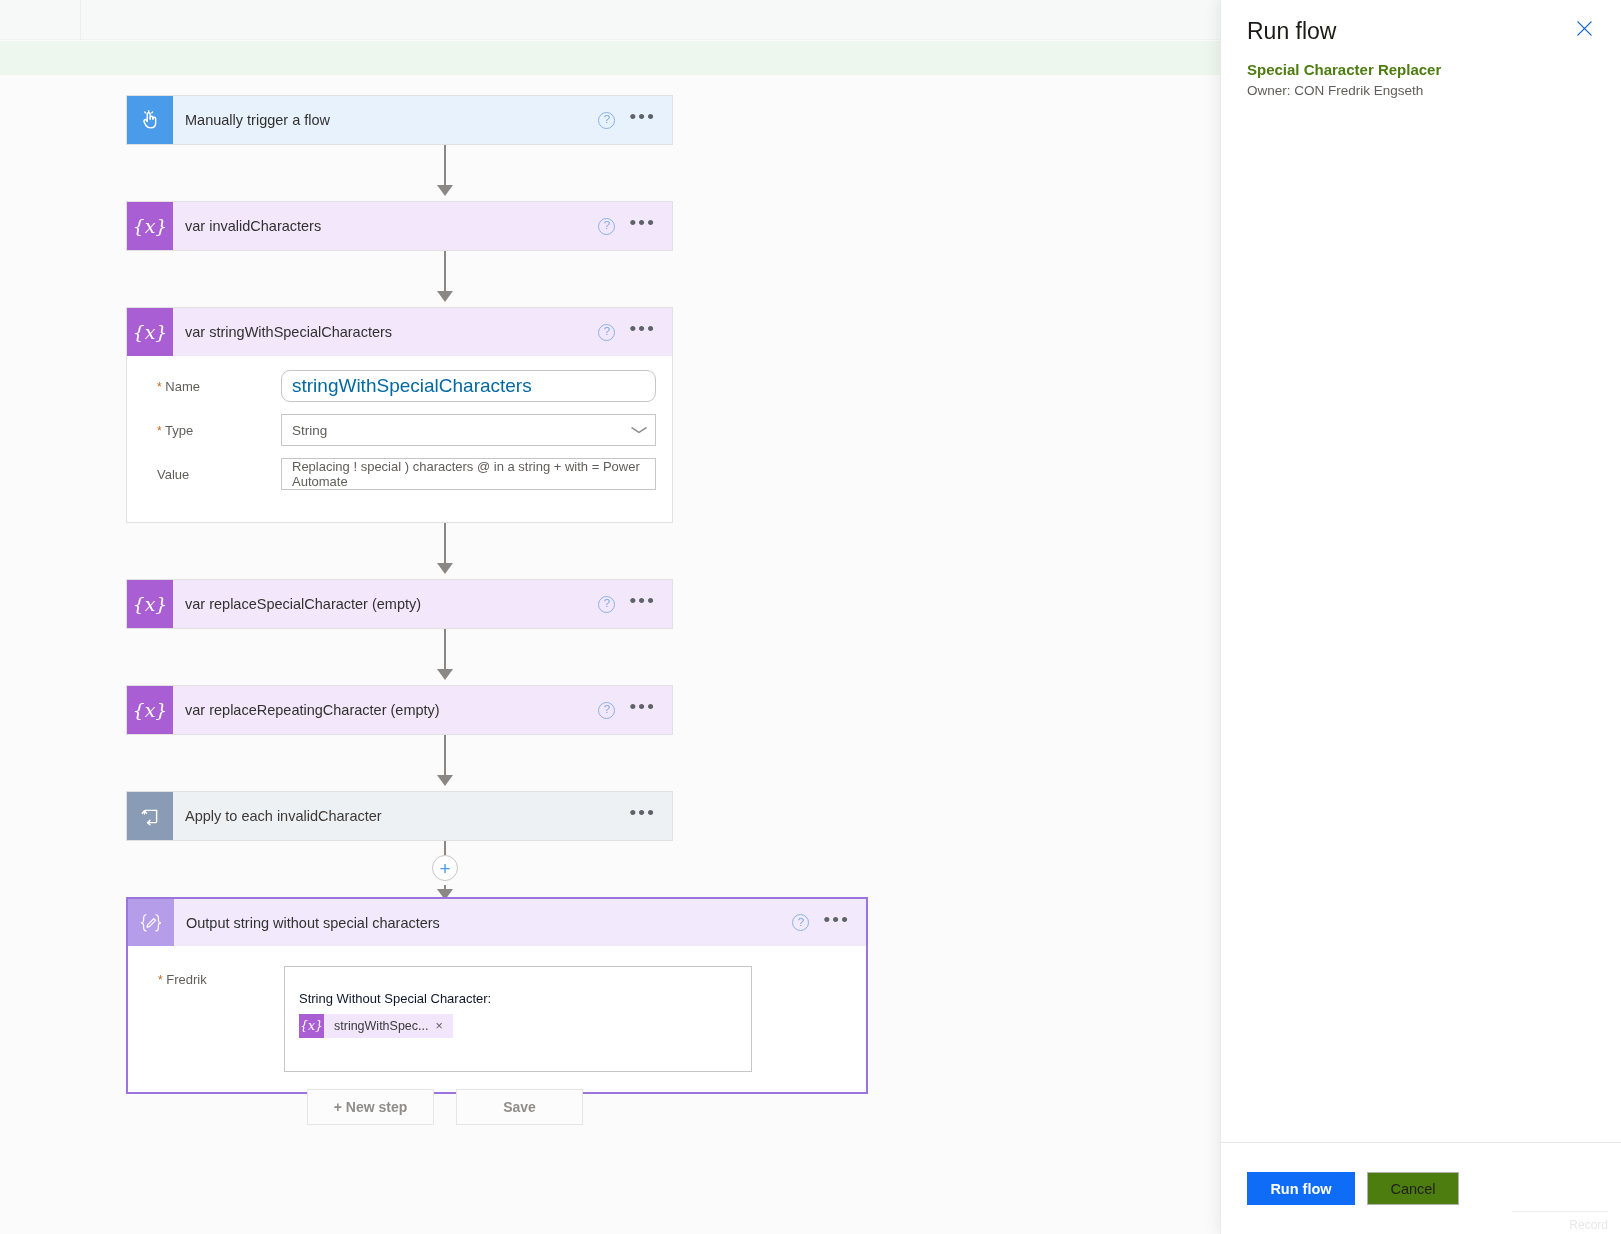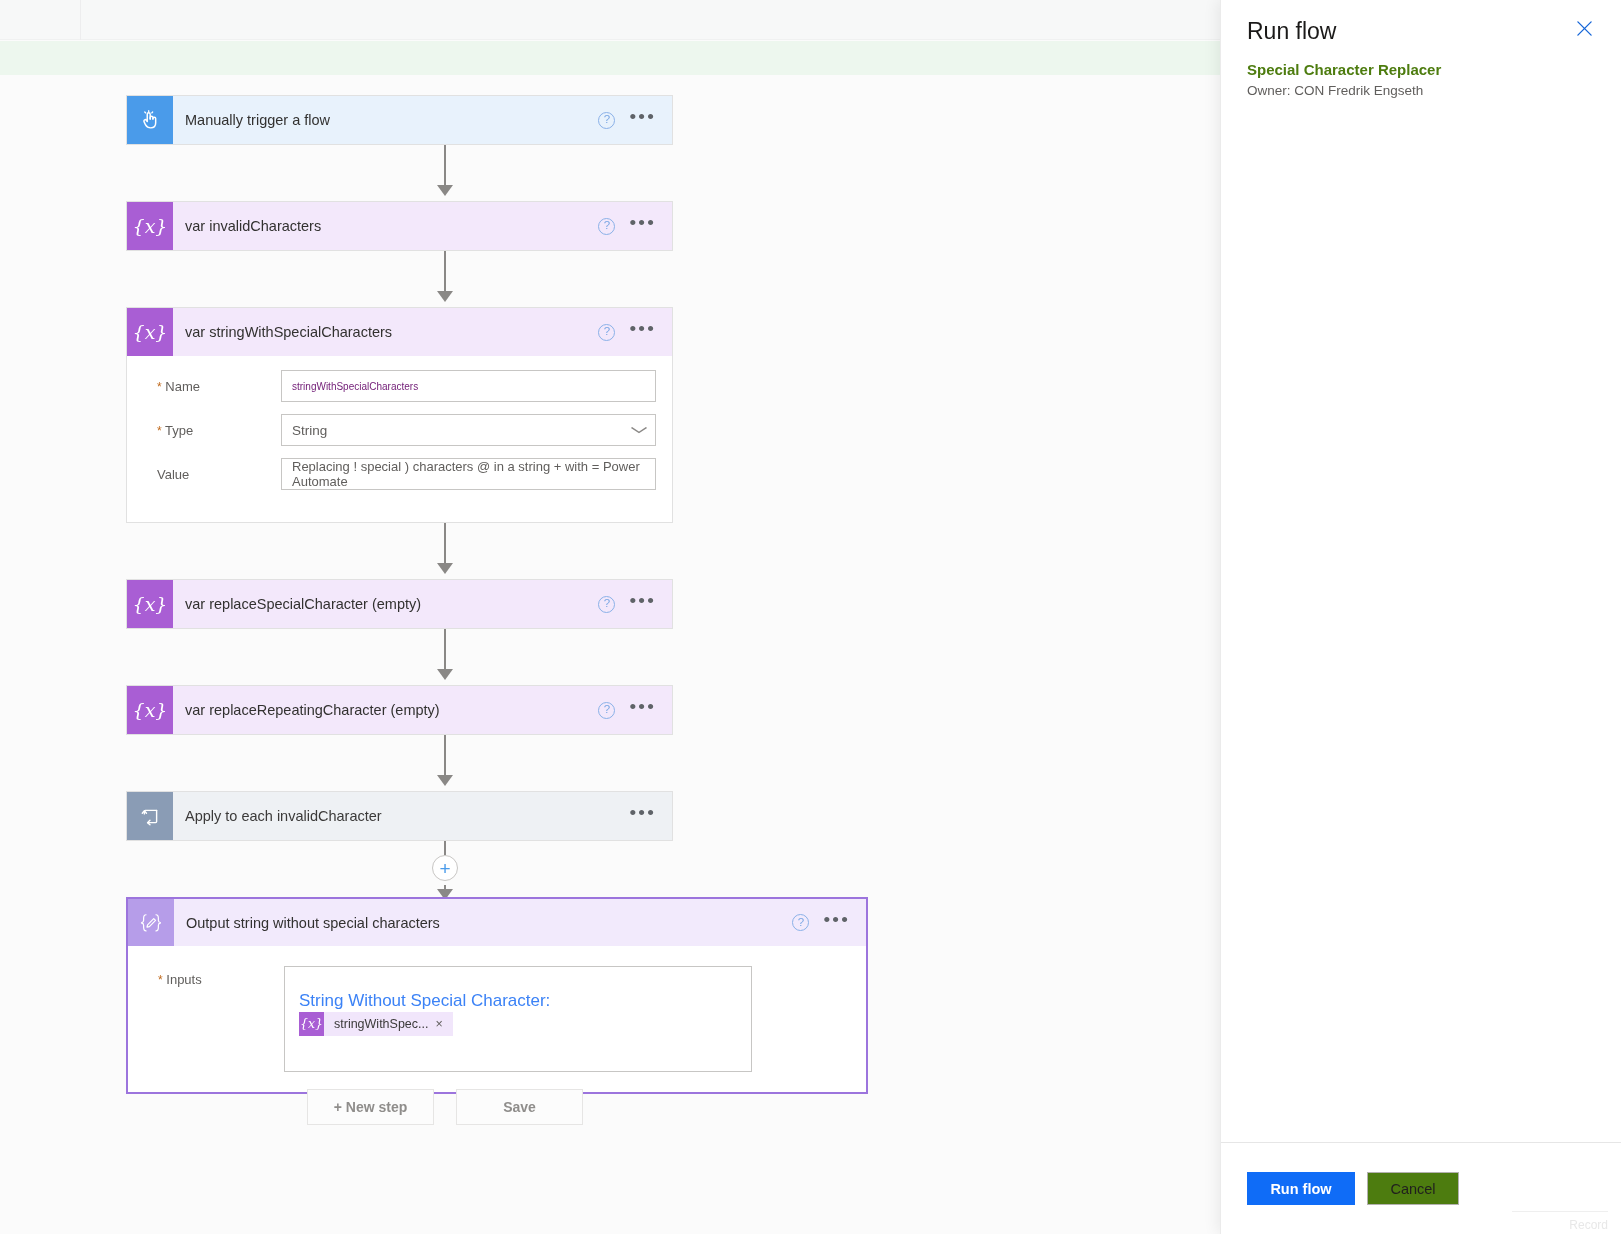--- a/index.html
+++ b/index.html
@@ -155,40 +155,40 @@
   .field {
     flex: 1;
     height: 32px;
     border: 1px solid #c7c6c4;
     background: #ffffff;
     display: flex; align-items: center;
     padding: 0 10px;
     font-size: 13.5px; color: #605e5c;
     max-width: 470px;
   }
-  .field.name-field { font-size: 10px; color: #701a75; }
+  .field.name-field { font-size: 19px; color: #0369a1; border-radius: 9px; }
   .field.value-field { font-size: 13px; }
   .field.select { justify-content: space-between; }
   .chev {
     color: #8a8886; font-size: 11px; transform: scaleX(1.5);
   }
 
   
   .inputs-row { display: flex; align-items: flex-start; padding-top: 6px; }
   .inputs-label {
     width: 140px; min-width: 140px;
     font-size: 13px; color: #605e5c; padding-left: 14px; padding-top: 6px;
   }
   .inputs-box {
     flex: 1; max-width: 468px;
     min-height: 106px;
     border: 1px solid #c7c6c4; background: #fff;
     padding: 24px 14px 14px 14px;
   }
-  .inputs-text { font-size: 17px; color: #3b82f6; margin-bottom: 1px; }
+  .inputs-text { font-size: 13px; color: #0f172a; margin-bottom: 8px; }
   .token {
     display: inline-flex; align-items: center;
     background: #f1e6fb; height: 24px;
     font-size: 12.5px; color: #3b3a39;
   }
   .token-badge {
     width: 25px; height: 24px; background: #a95ed4;
     display: flex; align-items: center; justify-content: center;
     color: #fff;
   }
@@ -457,21 +457,21 @@
             </div>
             <div class="card-actions">
               <div class="help-icon">?</div>
               <div class="ellipsis">•••</div>
             </div>
           </div>
           <div class="card-body">
             <div class="inputs-row">
               <div class="inputs-label">
                 <span class="req">*</span>
-                <span>Inputs</span>
+                <span>Fredrik</span>
               </div>
               <div class="inputs-box">
                 <div class="inputs-text">String Without Special Character:</div>
                 <span class="token">
                   <span class="token-badge">
                       <span>{<i>x</i>}</span>
                     </span>
                   <span class="token-label">stringWithSpec...</span>
                   <span class="token-x">×</span>
                 </span>

